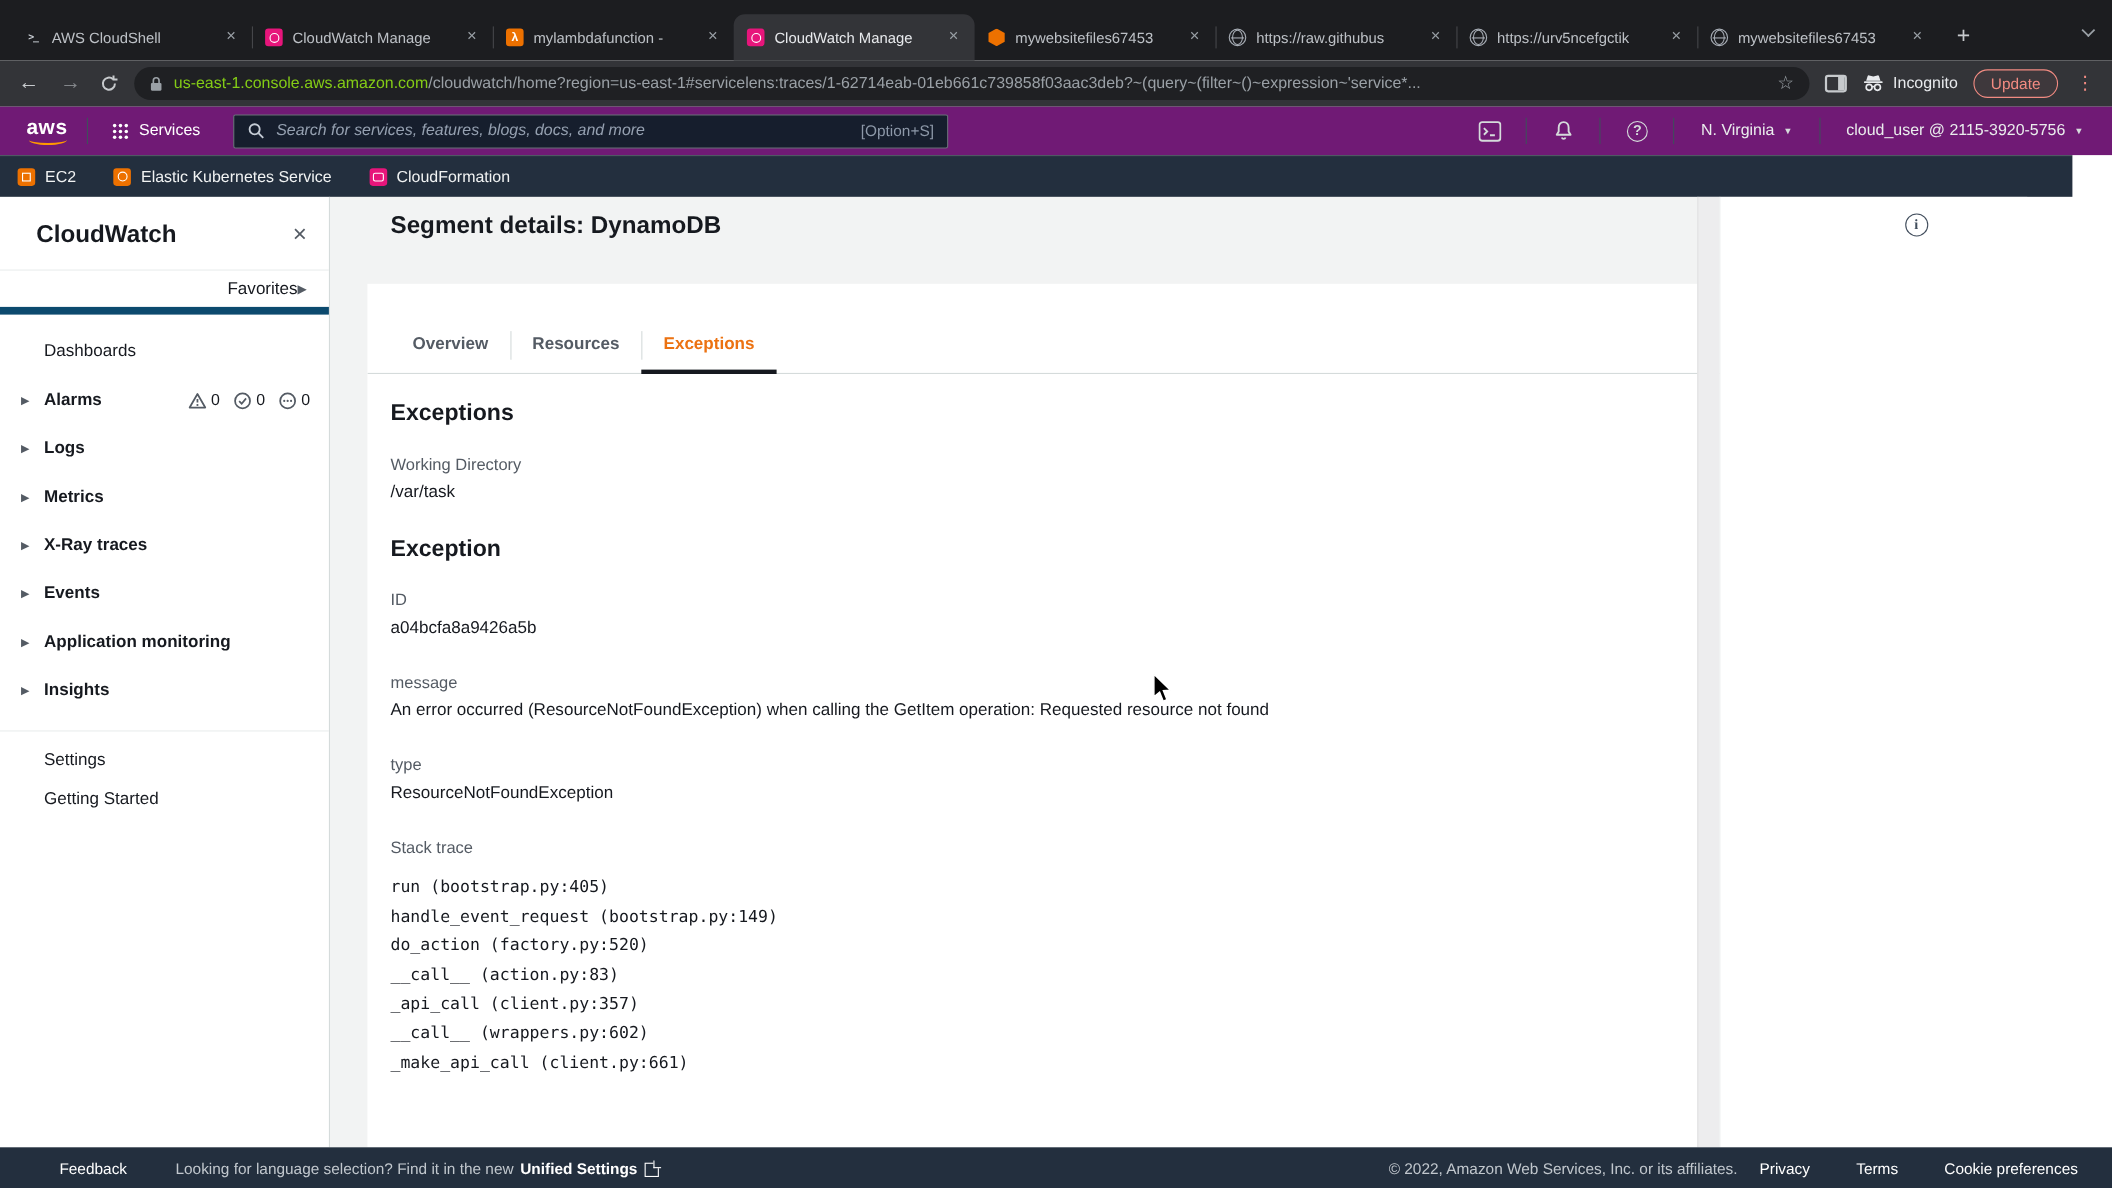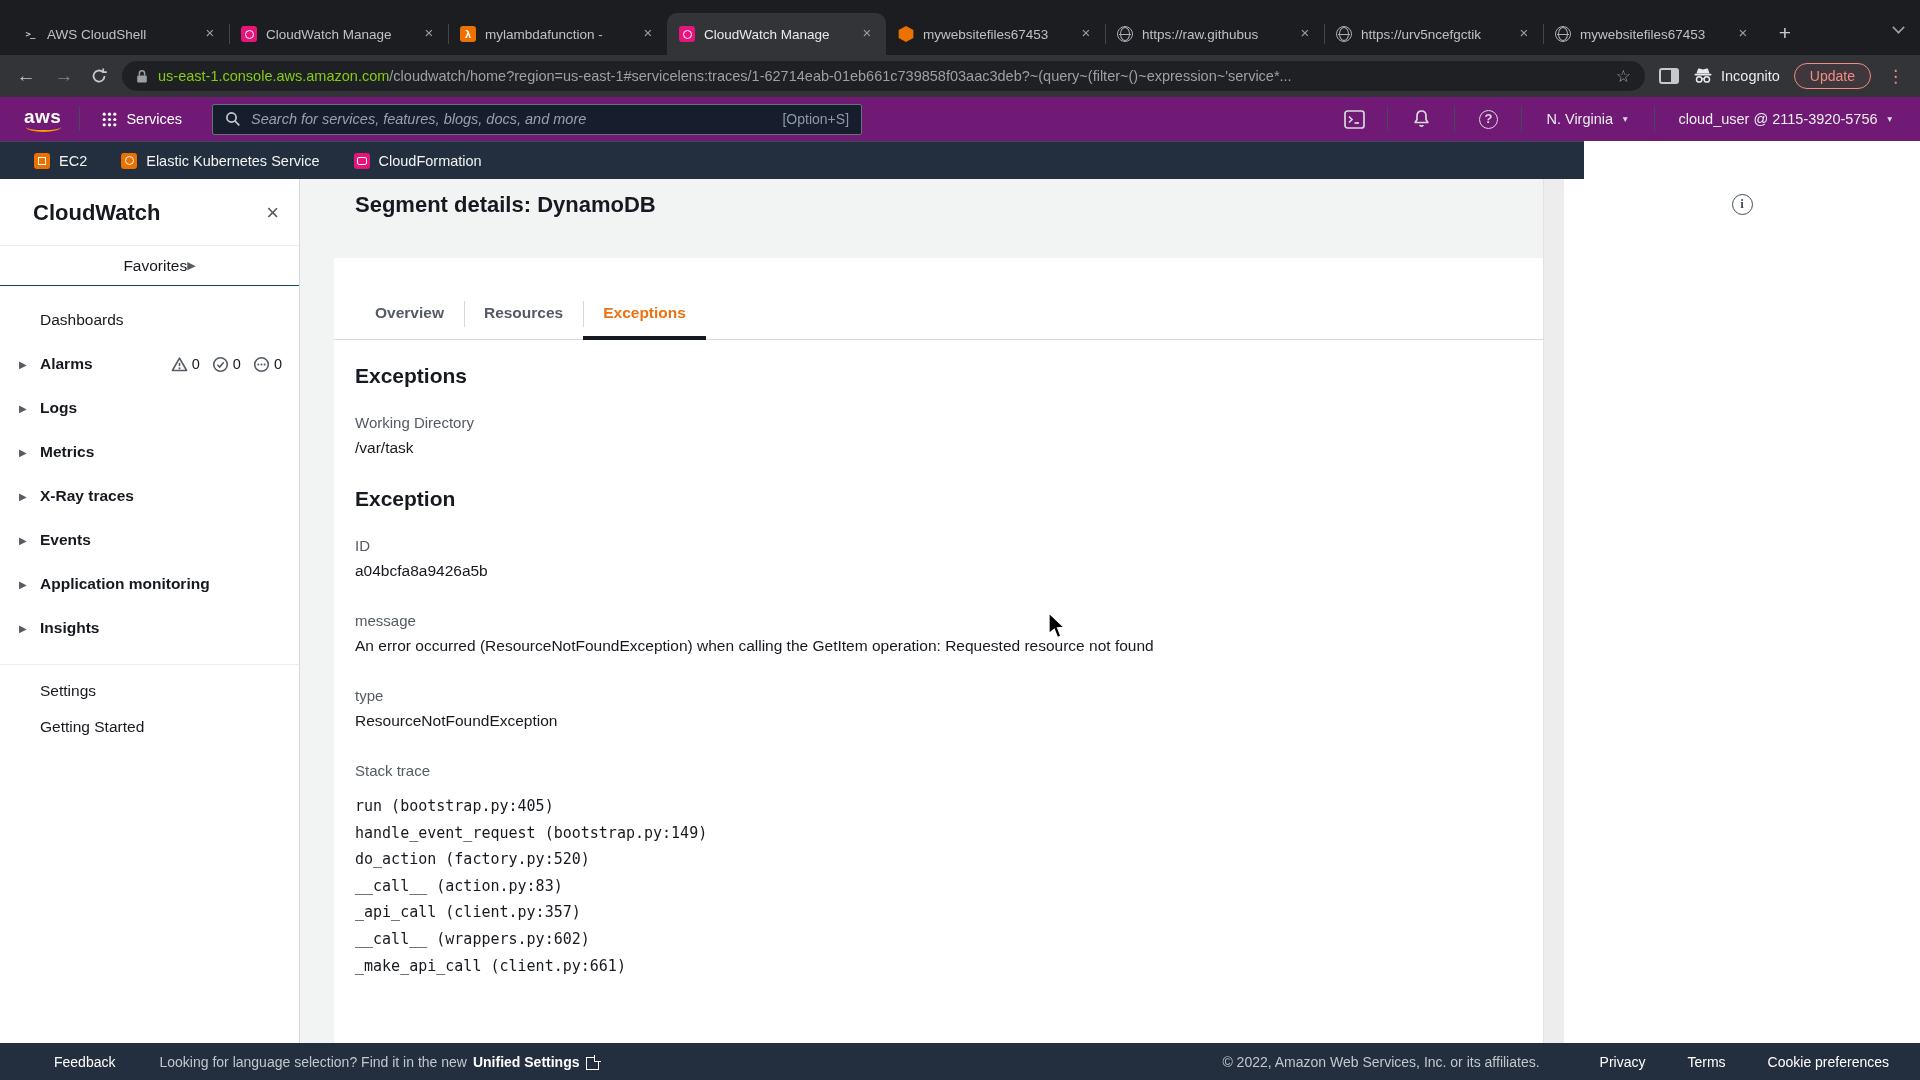--- a/index.html
+++ b/index.html
@@ -55,39 +55,39 @@
   .console-search{width:650px;height:31px;margin-left:22px;background:#161e2d;border:1px solid #687078;border-radius:2px;display:flex;align-items:center;padding:0 12px;gap:10px}
   .console-search .ph{flex:1;font-style:italic;color:#95a0b0;font-size:14.5px;white-space:nowrap;overflow:hidden}
   .console-search .kbd{color:#8d98a8;font-size:14px}
   .awsnav-right{margin-left:auto;display:flex;align-items:center}
   .nav-ico{width:38px;display:flex;justify-content:center}
   .help-circle{width:19px;height:19px;border:1.7px solid #d5dbdb;border-radius:50%;font-size:13px;line-height:16px;text-align:center;color:#d5dbdb;font-weight:700}
   .nav-label{display:flex;align-items:center;gap:8px;font-size:14.5px;color:#eaeded;padding:0 10px;white-space:nowrap}
   .dd-caret{font-size:8.5px;color:#d5dbdb}
 
   
-  .favbar{position:absolute;left:0;top:141px;width:1584px;height:38px;background:#232f3e;border-top:1px solid rgba(255,255,255,.12);display:flex;align-items:center;padding-left:34px;gap:34px}
+  .favbar{position:absolute;left:0;top:141px;width:1884px;height:38px;background:#232f3e;border-top:1px solid rgba(255,255,255,.12);display:flex;align-items:center;padding-left:16px;gap:34px}
   .fb-item{display:flex;align-items:center;color:#f1f3f3;font-size:14.5px}
   .fb-ico{width:16px;height:16px;border-radius:3px;margin-right:9px;position:relative;display:inline-block}
   .fb-ec2{background:#ED7100}
   .fb-ec2::after{content:'';position:absolute;inset:4px;border:1.5px solid #fff}
   .fb-eks{background:#ED7100}
   .fb-eks::after{content:'';position:absolute;inset:3.5px;border:1.5px solid #fff;border-radius:50%}
   .fb-cloudformation{background:#E7157B}
   .fb-cloudformation::after{content:'';position:absolute;inset:4px 3px;border:1.5px solid #fff;border-radius:2px}
 
   
   .bodyrow{position:absolute;left:0;top:179px;width:1920px;bottom:37px}
 
   
   .sidebar{position:absolute;left:0;top:0;bottom:0;width:300px;background:#fff;border-right:1px solid #d5dbdb}
   .side-head{display:flex;align-items:center;justify-content:space-between;padding:21px 20px 0 33px}
   .side-title{font-size:22px;font-weight:700;color:#16191f}
   .side-close{font-size:22px;color:#545b64;line-height:20px}
-  .fav-row{margin-top:19px;height:41px;border-top:1px solid #eaeded;border-bottom:1px solid #0c4a6e;display:flex;align-items:center;justify-content:center;padding:0 20px 0 40px;font-size:15.5px;color:#16191f}
+  .fav-row{margin-top:19px;height:41px;border-top:1px solid #eaeded;border-bottom:7px solid #0c4a6e;display:flex;align-items:center;justify-content:flex-end;padding:0 20px 0 40px;font-size:15.5px;color:#16191f}
   .fav-row .caret-r{font-size:11px;color:#545b64}
   .side-list{margin-top:12px}
   .side-item{display:flex;align-items:center;height:44px;padding:0 17px 0 19px;font-size:15.5px;color:#16191f}
   .side-item.bold .side-label{font-weight:700}
   .side-item.plain{height:36px}
   .caret{width:21px;flex:none;font-size:10px;color:#545b64}
   .caret.hidden{visibility:hidden}
   .badges{margin-left:auto;display:flex;gap:12px}
   .badge{display:flex;align-items:center;gap:4px}
   .badge-ico svg{width:17px;height:17px;display:block}
@@ -117,21 +117,21 @@
   .rightstrip{position:absolute;left:1563px;right:0;top:0;bottom:0;background:#fff;border-left:1px solid #eaeded}
   .info-circle{margin:15px auto 0;width:21px;height:21px;border:1.8px solid #414d5c;border-radius:50%;color:#414d5c;font-size:13px;font-weight:700;text-align:center;line-height:18px;font-family:"Liberation Serif",serif}
 
   
   .footer{position:absolute;left:0;bottom:0;width:1920px;height:37px;background:#232f3e;display:flex;align-items:center;padding:0 31px 0 54px;font-size:14px;color:#d5dbdb}
   .f-feedback{color:#fff;margin-right:44px}
   .f-lang{color:#c1c7cd}
   .f-us{color:#fff;font-weight:700;margin-left:6px}
   .ext-ico{display:inline-block;width:13px;height:13px;border:1.6px solid #fff;margin-left:7px;position:relative;top:2px}
   .ext-ico::after{content:'';position:absolute;right:-3px;top:-3px;width:6px;height:6px;background:#232f3e;border-bottom:1.6px solid #fff;border-left:1.6px solid #fff;transform:rotate(0)}
-  .footer-right{margin-left:auto;display:flex;align-items:center;gap:60px}
+  .footer-right{margin-left:auto;display:flex;align-items:center;gap:20px}
   .f-copy{color:#c1c7cd}
   .f-link{color:#fff}
 
   
   .cursor{position:absolute;left:1046px;top:612px;pointer-events:none}
 </style>
 </head>
 <body>
 
 <div class="screen">

